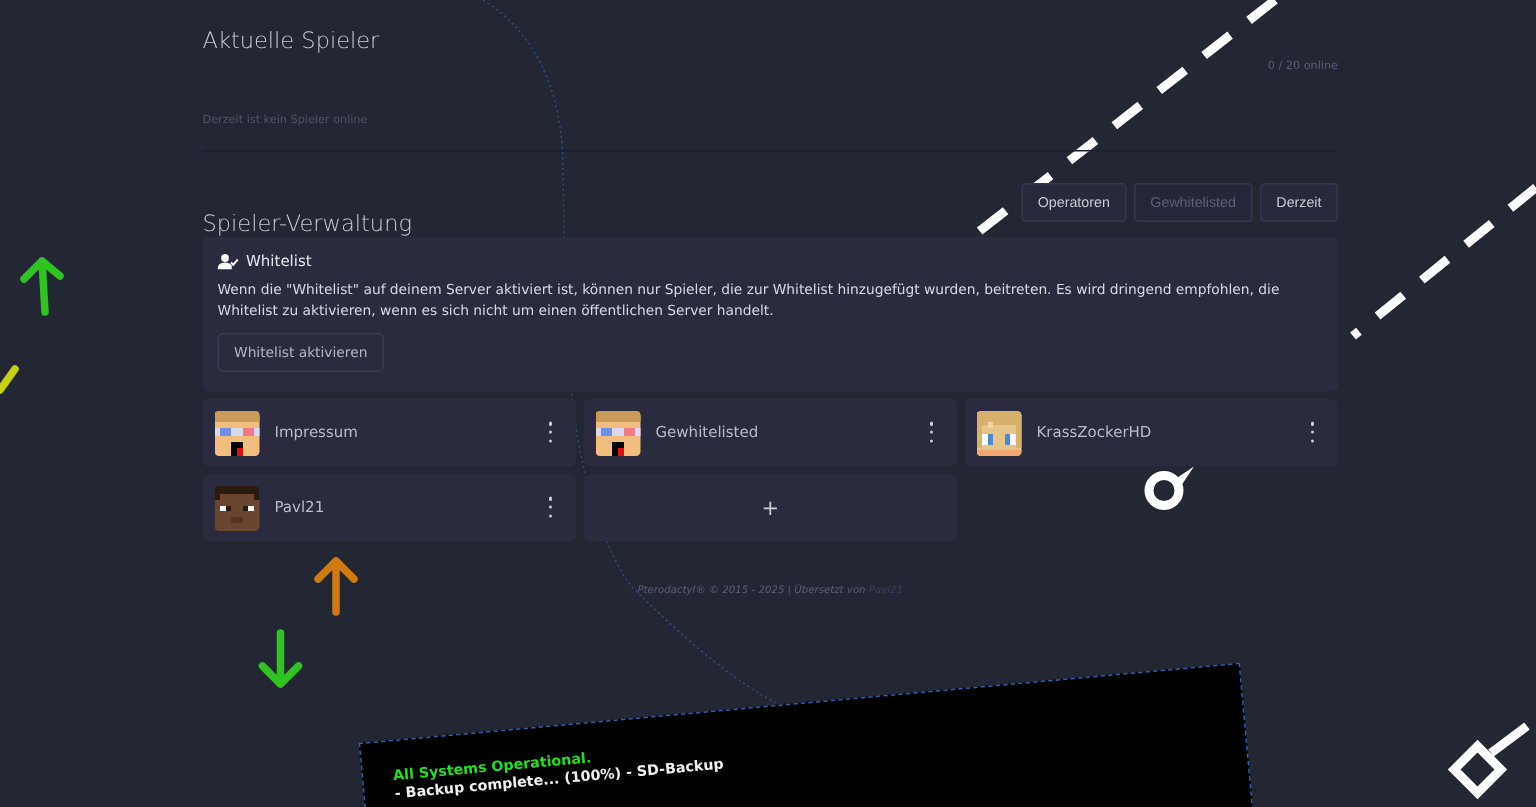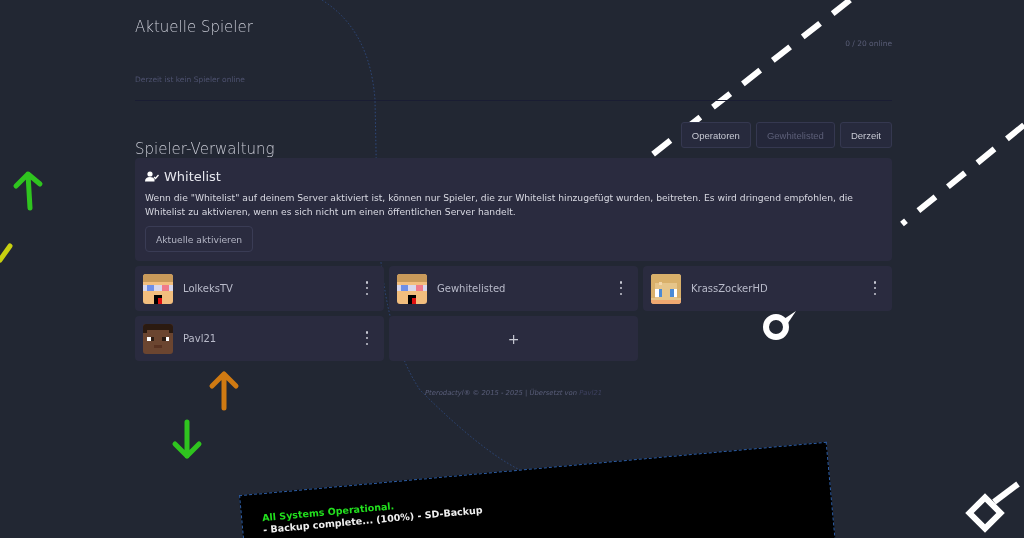--- a/index.html
+++ b/index.html
@@ -50,21 +50,21 @@
     display: flex; align-items: center;
     font-family: Liberation Sans, sans-serif;
   }
   .tab-btn.disabled { color: #5c5f78; background: #24273a; }
   .whitelist-card {
     position: absolute; left: 0; top: 158px; width: 757px; height: 103px;
     background: #2a2b3f;
     border-radius: 4px;
     padding: 11px 10px;
   }
-  .wl-head { display: flex; align-items: center; gap: 5px; font-size: 13px; color: #e6e7ee; }
+  .wl-head { display: flex; align-items: center; gap: 5px; font-size: 10px; color: #e6e7ee; }
   .wl-text {
     margin-top: 7px;
     font-size: 9.2px; line-height: 14px; color: #d8d9e2;
     width: 730px;
   }
   .wl-btn {
     margin-top: 7px;
     height: 26px; padding: 0 10px;
     display: inline-flex; align-items: center;
     border: 1px solid #3a3c55; border-radius: 4px;
@@ -163,36 +163,36 @@
   <div class="whitelist-card">
     <div class="wl-head">
       <svg width="14" height="11" viewBox="0 0 14 11">
         <circle cx="5" cy="3" r="2.6" fill="#fff"></circle>
         <path d="M0 10.5 Q0 6 5 6 Q8 6 9.5 8 L9.5 10.5 Z" fill="#fff"></path>
         <path d="M9 6 L10.5 7.5 L13.5 4" fill="none" stroke="#fff" stroke-width="1.3"></path>
       </svg>
       <span>Whitelist</span>
     </div>
     <div class="wl-text">Wenn die "Whitelist" auf deinem Server aktiviert ist, können nur Spieler, die zur Whitelist hinzugefügt wurden, beitreten. Es wird dringend empfohlen, die Whitelist zu aktivieren, wenn es sich nicht um einen öffentlichen Server handelt.</div>
-    <div class="wl-btn">Aktuelle aktivieren</div>
+    <div class="wl-btn">Whitelist aktivieren</div>
   </div>
 
   <div class="player-grid">
 
     <div class="player-card">
       <svg class="avatar" viewBox="0 0 8 8" shape-rendering="crispEdges">
         <rect width="8" height="8" fill="#f2be7e"></rect>
         <rect width="8" height="2" fill="#c99a5a"></rect>
         <rect x="0" y="3" width="8" height="1.5" fill="#d8d8ee"></rect>
         <rect x="1" y="3" width="2" height="1.5" fill="#6f8fe8"></rect>
         <rect x="5" y="3" width="2" height="1.5" fill="#f07a8a"></rect>
         <rect x="3" y="5.5" width="2" height="2.5" fill="#000"></rect>
         <rect x="4" y="6.5" width="1" height="1.5" fill="#e01010"></rect>
       </svg>
-      <span class="pname">LolkeksTV</span>
+      <span class="pname">Impressum</span>
       <div class="kebab">
           <span></span>
           <span></span>
           <span></span>
         </div>
     </div>
 
     <div class="player-card">
       <svg class="avatar" viewBox="0 0 8 8" shape-rendering="crispEdges">
         <rect width="8" height="8" fill="#f2be7e"></rect>

